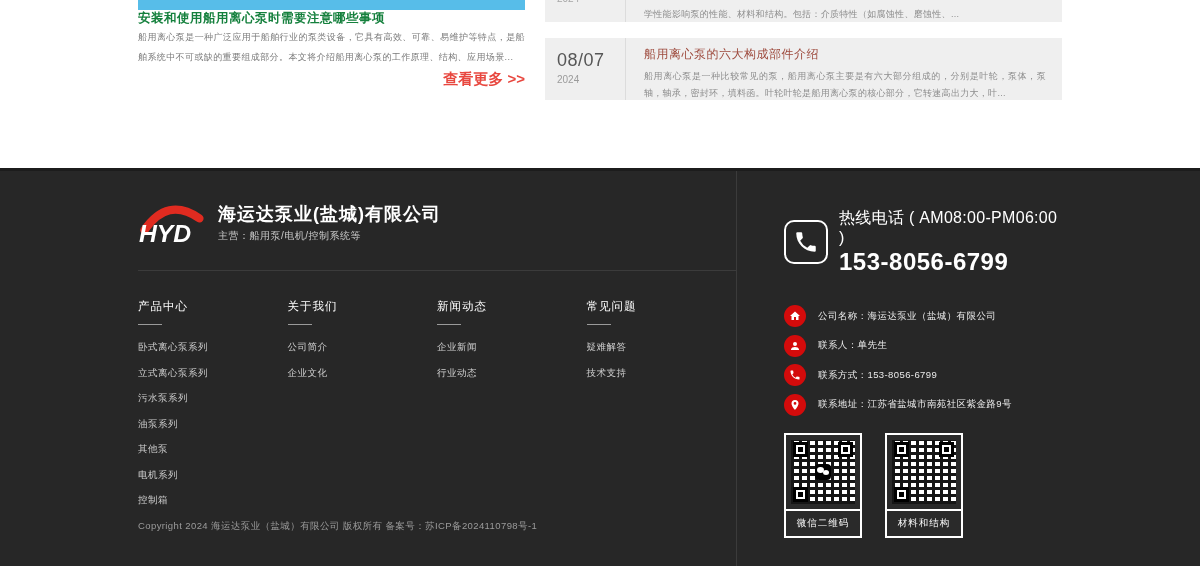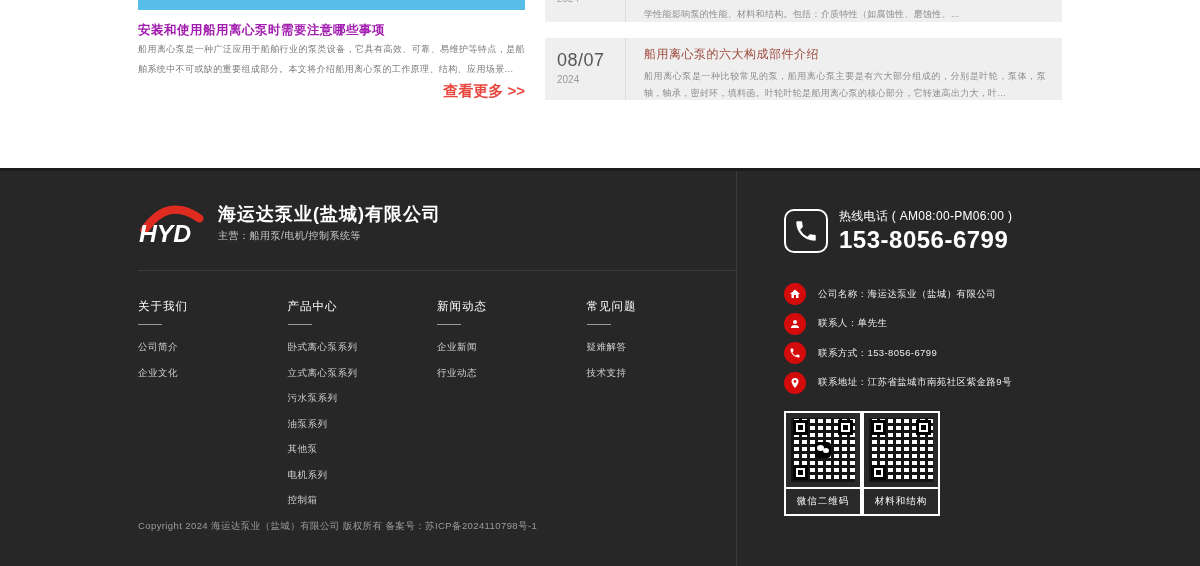--- a/index.html
+++ b/index.html
@@ -6,21 +6,21 @@
   html,body { background:#ffffff; }
   body { font-family:"Liberation Sans","DejaVu Sans",sans-serif; }
   .page { position:relative; width:1200px; height:566px; background:#fff; overflow:hidden; }
   .container { width:924px; margin:0 auto; }
 
   
   .top-section { height:168px; }
   .top-inner { display:flex; gap:20px; }
   .article-col { width:387px; }
   .accent-bar { height:10px; background:#57bde9; }
-  .article-title { margin-top:12px; font-size:12.5px; font-weight:bold; color:#a21caf; letter-spacing:0.5px; cursor:pointer; }
+  .article-title { font-size:12.5px; font-weight:bold; color:#15803d; letter-spacing:0.5px; cursor:pointer; }
   .article-body { margin-top:0; font-size:9px; color:#7a7a7a; line-height:20px; text-align:justify; letter-spacing:0.4px; }
   .more-link { display:block; text-align:right; margin-top:3px; font-size:15px; color:#e8473f; font-weight:bold; cursor:pointer; }
 
   .news-col { width:517px; }
   .news-item { background:#efefef; display:flex; cursor:pointer; }
   .news-item-first { height:22px; overflow:hidden; position:relative; }
   .n1-date { width:80px; position:relative; flex:none; }
   .clipped-year { position:absolute; left:12px; top:-7px; font-size:10px; color:#a5a5a5; }
   .v-divider { width:1px; background:#dcdcdc; flex:none; }
   .n1-text { flex:1; padding:8px 16px 0 18px; font-size:9px; color:#8d8d8d; letter-spacing:0.3px; white-space:nowrap; overflow:hidden; }
@@ -48,29 +48,29 @@
   .nav-row { display:flex; padding-top:28px; }
   .nav-col { width:150px; }
   .nav-heading { font-size:11.5px; color:#ffffff; letter-spacing:1px; cursor:pointer; }
   .nav-underline { width:24px; height:1px; background:#9a9a9a; margin:10px 0 16px; }
   .nav-item { display:block; font-size:9.5px; color:#cfcfcf; margin-bottom:12.5px; letter-spacing:0.5px; cursor:pointer; }
   .copyright { margin-top:auto; padding-bottom:36px; font-size:9.5px; color:#9b9b9b; letter-spacing:0.4px; }
 
   .hotline { display:flex; align-items:center; margin-top:37px; }
   .hotline-icon { width:44px; height:44px; flex:none; border:2px solid #fff; border-radius:10px; display:flex; align-items:center; justify-content:center; }
   .hotline-text { margin-left:11px; }
-  .hotline-label { font-size:12px; color:#ffffff; letter-spacing:0.3px; }
+  .hotline-label { font-size:16px; color:#ffffff; letter-spacing:0.3px; }
   .hotline-number { font-size:24px; font-weight:bold; color:#ffffff; letter-spacing:0.5px; margin-top:1px; }
 
   .contact-list { margin-top:29px; }
   .contact-row { display:flex; align-items:center; margin-bottom:7.5px; }
   .contact-icon { width:22px; height:22px; flex:none; border-radius:50%; background:#d40b0b; display:flex; align-items:center; justify-content:center; }
   .contact-text { margin-left:12px; font-size:9.5px; color:#eaeaea; letter-spacing:0.4px; }
 
-  .qr-row { display:flex; margin-top:17px; }
+  .qr-row { display:flex; gap:23px; margin-top:17px; }
   .qr-box { width:78px; border:2px solid #ffffff; background:#2a2a2a; }
   .qr-img { width:64px; height:64px; margin:5px auto 5px; background-color:#ffffff; position:relative;
     background-image:
       repeating-linear-gradient(0deg, #151515 0 3px, rgba(0,0,0,0) 3px 7px),
       repeating-linear-gradient(90deg, #151515 0 3px, rgba(0,0,0,0) 3px 8px); }
   .fp { position:absolute; width:15px; height:15px; border:3px solid #000; background:#fff; }
   .fp::after { content:""; position:absolute; left:2px; top:2px; right:2px; bottom:2px; background:#000; }
   .fp.tl { left:2px; top:2px; } .fp.tr { right:2px; top:2px; } .fp.bl { left:2px; bottom:2px; }
   .wx-center { position:absolute; left:24px; top:24px; width:16px; height:16px; background:#000; border-radius:4px; }
   .wx-center::before { content:""; position:absolute; left:2px; top:3px; width:7px; height:6px; background:#fff; border-radius:50%; }
@@ -128,37 +128,37 @@
             <text x="1" y="48" font-style="italic" font-weight="bold" font-size="27" fill="#ffffff" font-family="Liberation Sans, sans-serif">HYD</text>
           </svg>
           <div class="company-block">
             <div class="company-name">海运达泵业(盐城)有限公司</div>
             <div class="company-tagline">主营：船用泵/电机/控制系统等</div>
           </div>
         </div>
 
         <div class="nav-row">
           <div class="nav-col">
-            <div class="nav-heading">关于我们</div>
-            <div class="nav-underline"></div>
-            <span class="nav-item">公司简介</span>
-            <span class="nav-item">企业文化</span>
-          </div>
-          <div class="nav-col">
             <div class="nav-heading">产品中心</div>
             <div class="nav-underline"></div>
             <span class="nav-item">卧式离心泵系列</span>
             <span class="nav-item">立式离心泵系列</span>
             <span class="nav-item">污水泵系列</span>
             <span class="nav-item">油泵系列</span>
             <span class="nav-item">其他泵</span>
             <span class="nav-item">电机系列</span>
             <span class="nav-item">控制箱</span>
           </div>
           <div class="nav-col">
+            <div class="nav-heading">关于我们</div>
+            <div class="nav-underline"></div>
+            <span class="nav-item">公司简介</span>
+            <span class="nav-item">企业文化</span>
+          </div>
+          <div class="nav-col">
             <div class="nav-heading">新闻动态</div>
             <div class="nav-underline"></div>
             <span class="nav-item">企业新闻</span>
             <span class="nav-item">行业动态</span>
           </div>
           <div class="nav-col">
             <div class="nav-heading">常见问题</div>
             <div class="nav-underline"></div>
             <span class="nav-item">疑难解答</span>
             <span class="nav-item">技术支持</span>

